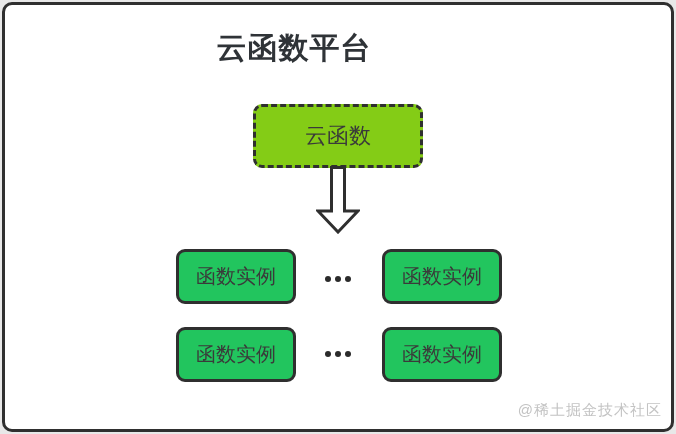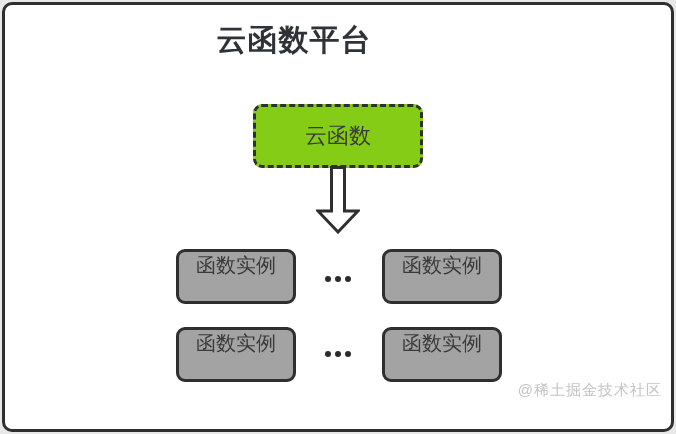--- a/index.html
+++ b/index.html
@@ -22,21 +22,21 @@
     width: 672px;
     height: 430px;
     box-sizing: border-box;
     background: #ffffff;
     border: 3px solid #2f2f2f;
     border-radius: 10px;
   }
   .title {
     position: absolute;
     left: 0;
-    top: 20px;
+    top: 28px;
     width: 588px;
     text-align: center;
     font-size: 30px;
     font-weight: bold;
     letter-spacing: 1px;
     color: #2f3337;
   }
   .dashed-node {
     position: absolute;
     left: 253px;
@@ -60,22 +60,23 @@
     width: 44px;
     height: 68px;
   }
   .inst-box {
     position: absolute;
     width: 120px;
     height: 55px;
     box-sizing: border-box;
     border: 3px solid #2f2f2f;
     border-radius: 9px;
-    background: #a3a3a3;
+    background: #22c55e;
     display: flex;
+    align-items: center;
     justify-content: center;
     font-size: 20px;
     color: #3a3a3a;
   }
   .r1c1 { left: 176px; top: 249px; }
   .r1c2 { left: 382px; top: 249px; }
   .r2c1 { left: 176px; top: 327px; }
   .r2c2 { left: 382px; top: 327px; }
   .dots {
     position: absolute;
@@ -91,21 +92,21 @@
     height: 6px;
     border-radius: 50%;
     background: #2b2b2b;
     display: block;
   }
   .dots-row1 { left: 316px; top: 276px; }
   .dots-row2 { left: 316px; top: 351px; }
   .watermark {
     position: absolute;
     right: 14px;
-    top: 381px;
+    top: 401px;
     font-size: 15px;
     color: #c3c3c3;
     letter-spacing: 1px;
   }
 </style>
 </head>
 <body>
 
 <div class="stage">
   <div class="card"></div>

